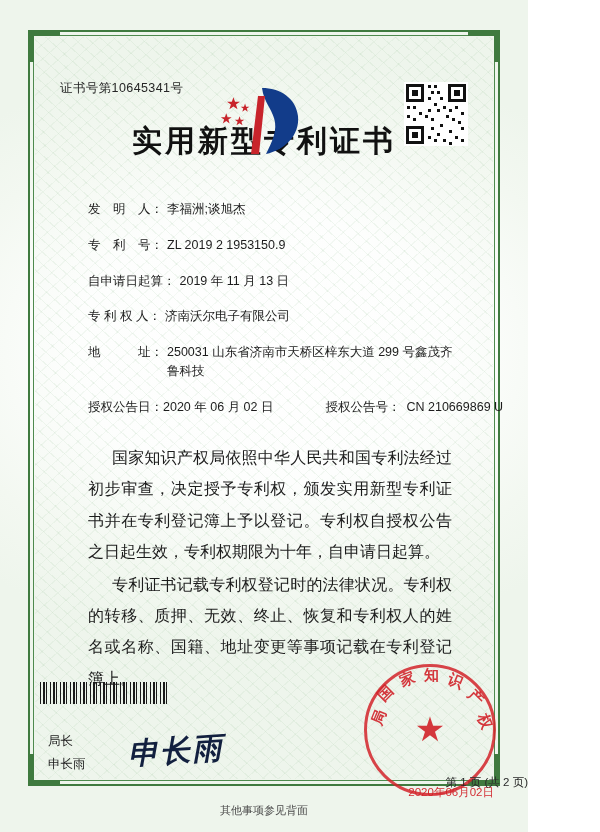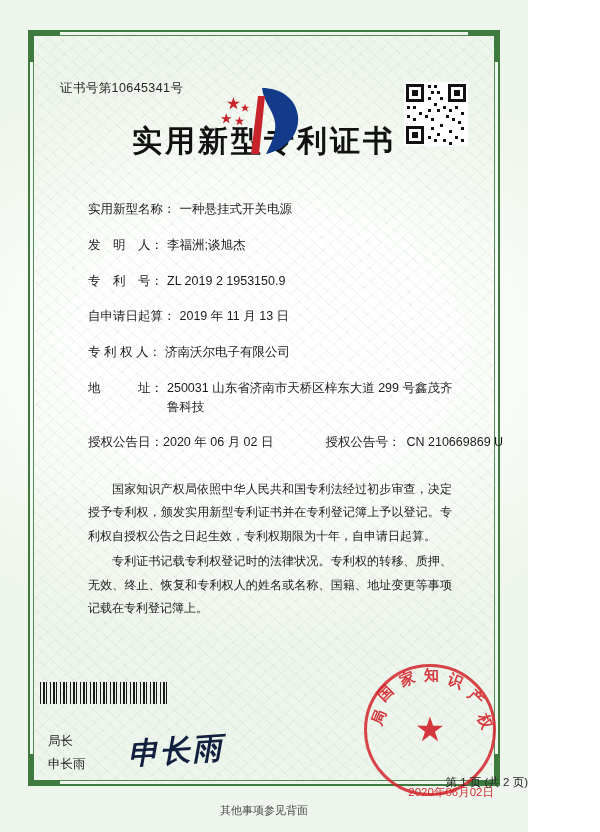--- a/index.html
+++ b/index.html
@@ -142,21 +142,21 @@
     font-size: 12.5px;
     margin-top: -11px;
     margin-bottom: 17px;
     color: #1c1c1c;
   }
 
   .paragraphs {
     margin-top: 26px;
     padding-left: 28px;
     padding-right: 16px;
-    font-size: 12px;
+    font-size: 16px;
     line-height: 1.95;
     color: #1c1c1c;
     text-align: justify;
   }
   .paragraphs p {
     margin: 0 0 2px 0;
     text-indent: 24px;
   }
 
   
@@ -332,24 +332,20 @@
           <rect x="45" y="60" width="3" height="3"></rect>
             <rect x="57" y="57" width="3" height="3"></rect>
         </g>
       </svg>
     </div>
 
     <div class="title">实用新型专利证书</div>
 
     <div class="fields">
 
-      <div class="field-row">
-        <span class="field-label">实用新型名称：</span>
-        <span class="field-value">一种悬挂式开关电源</span>
-      </div>
 
       <div class="field-row">
         <span class="field-label">发　明　人：</span>
         <span class="field-value">李福洲;谈旭杰</span>
       </div>
 
       <div class="field-row">
         <span class="field-label">专　利　号：</span>
         <span class="field-value">ZL 2019 2 1953150.9</span>
       </div>

